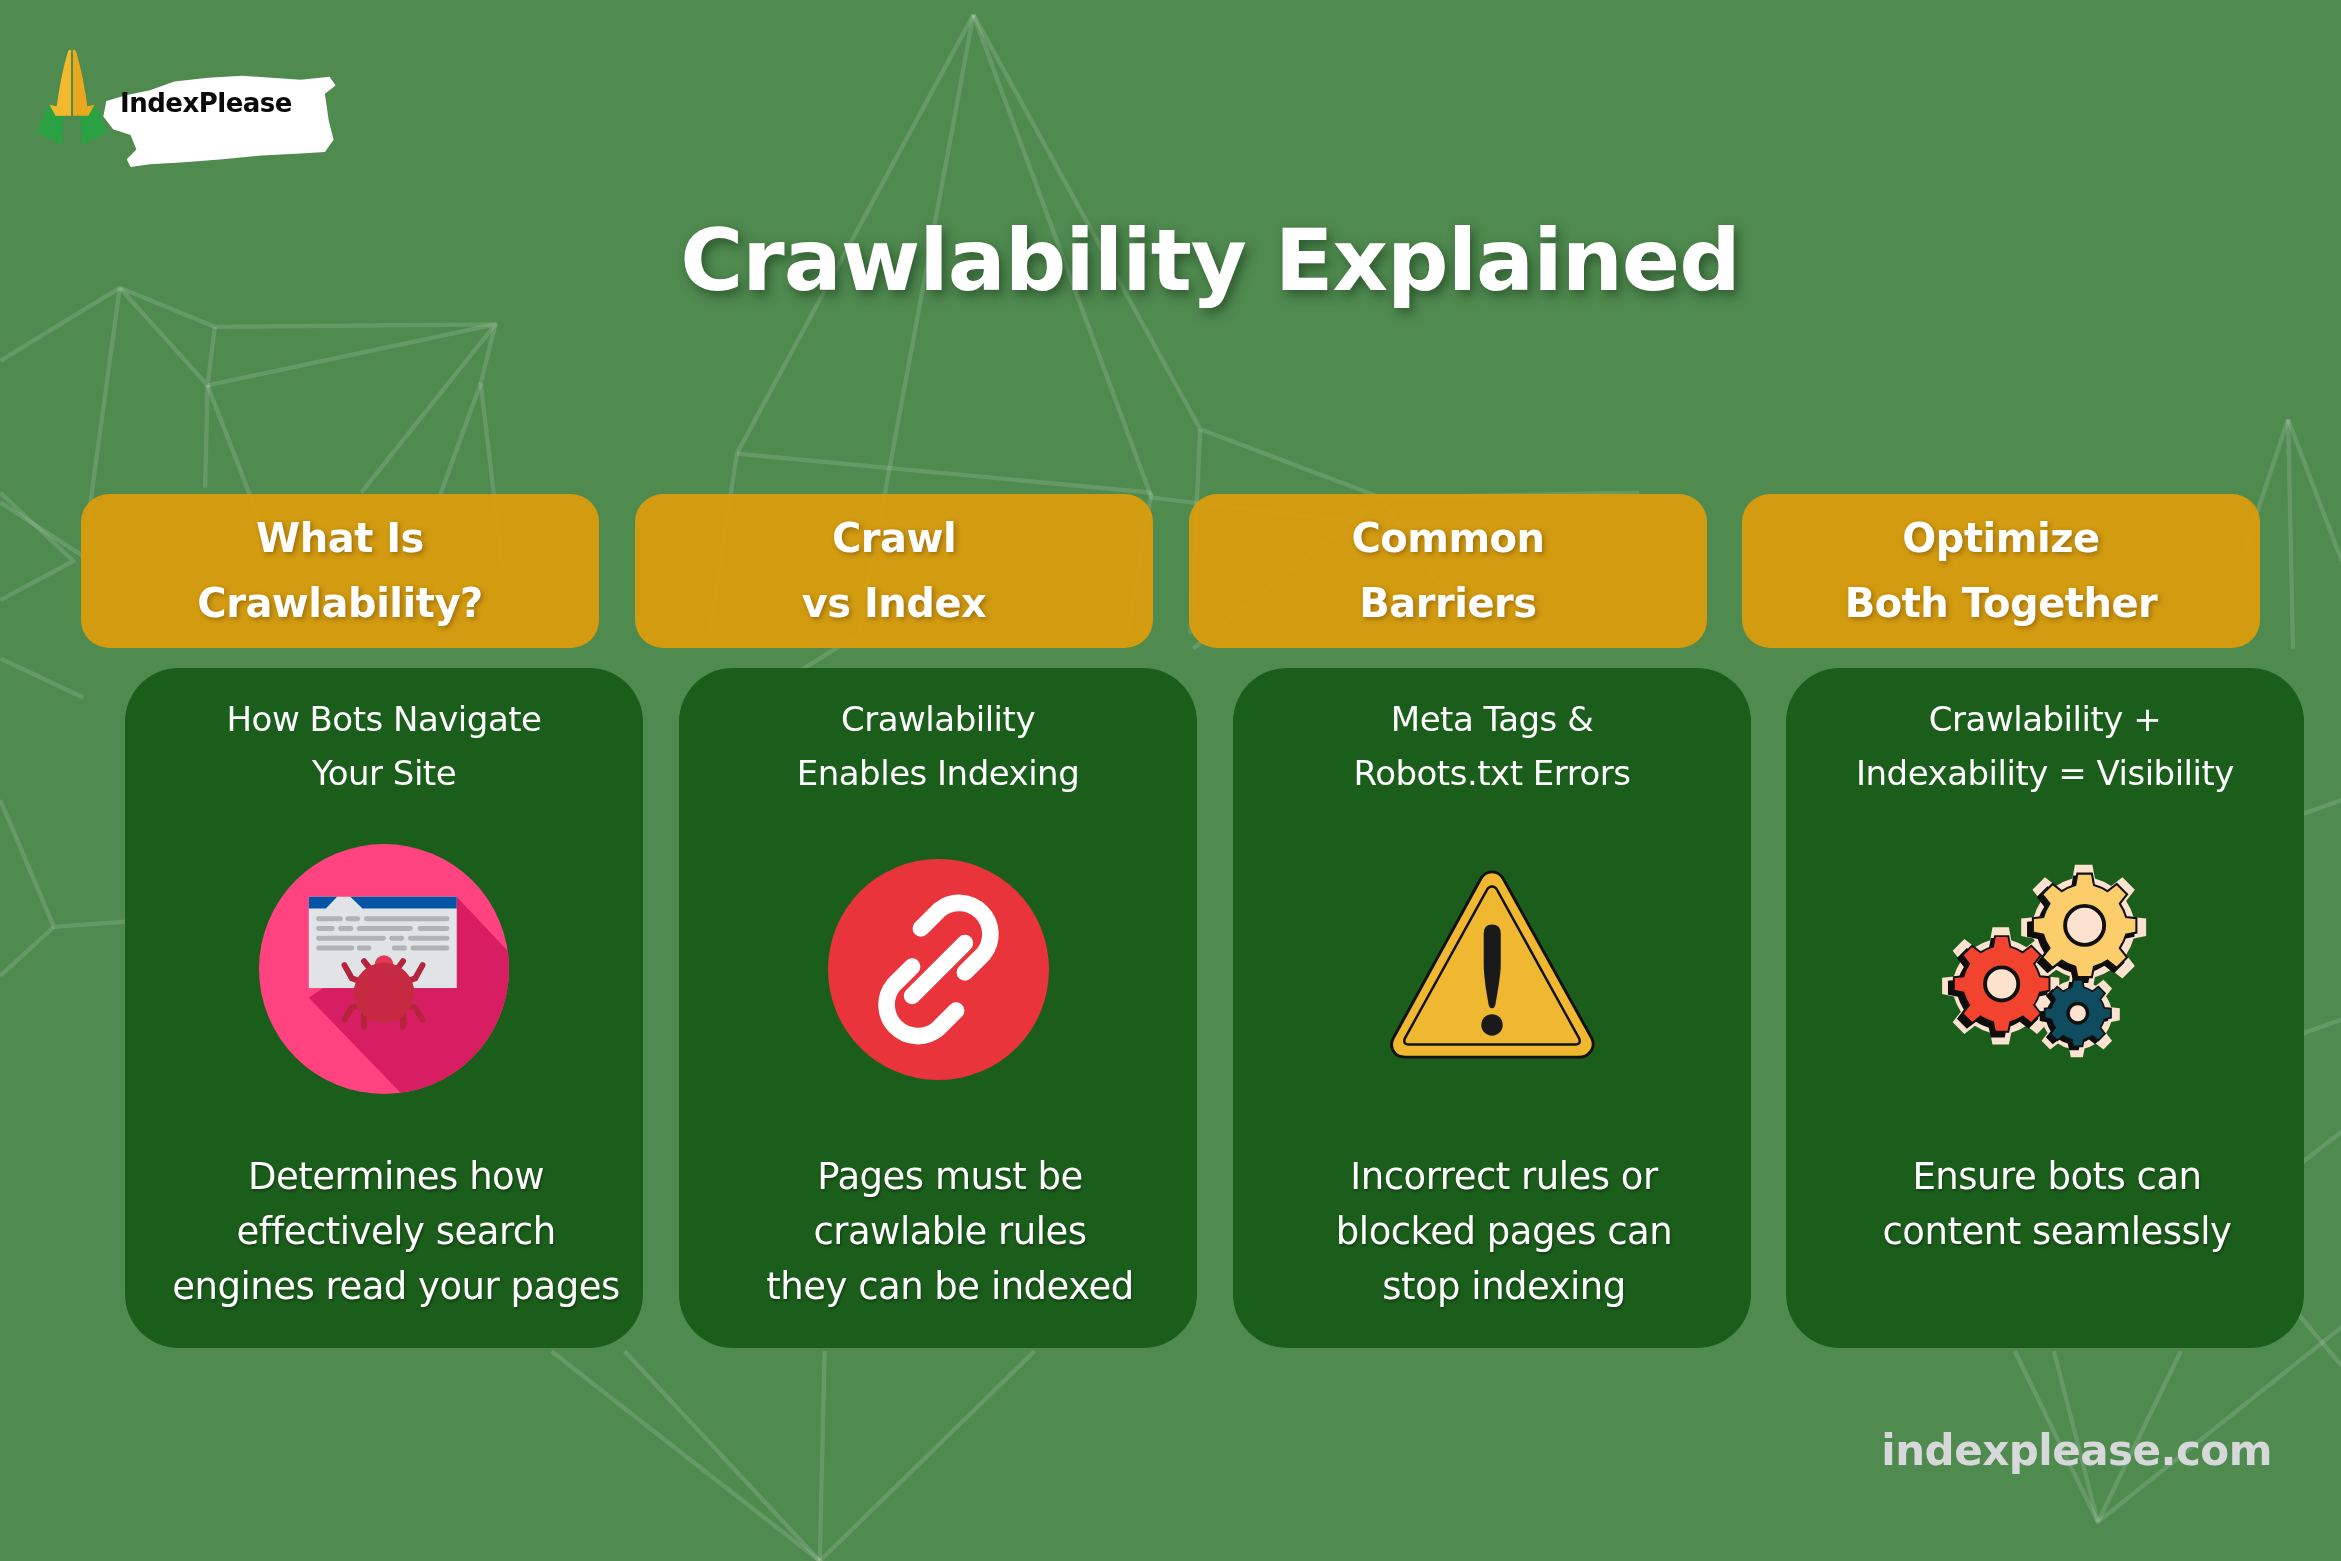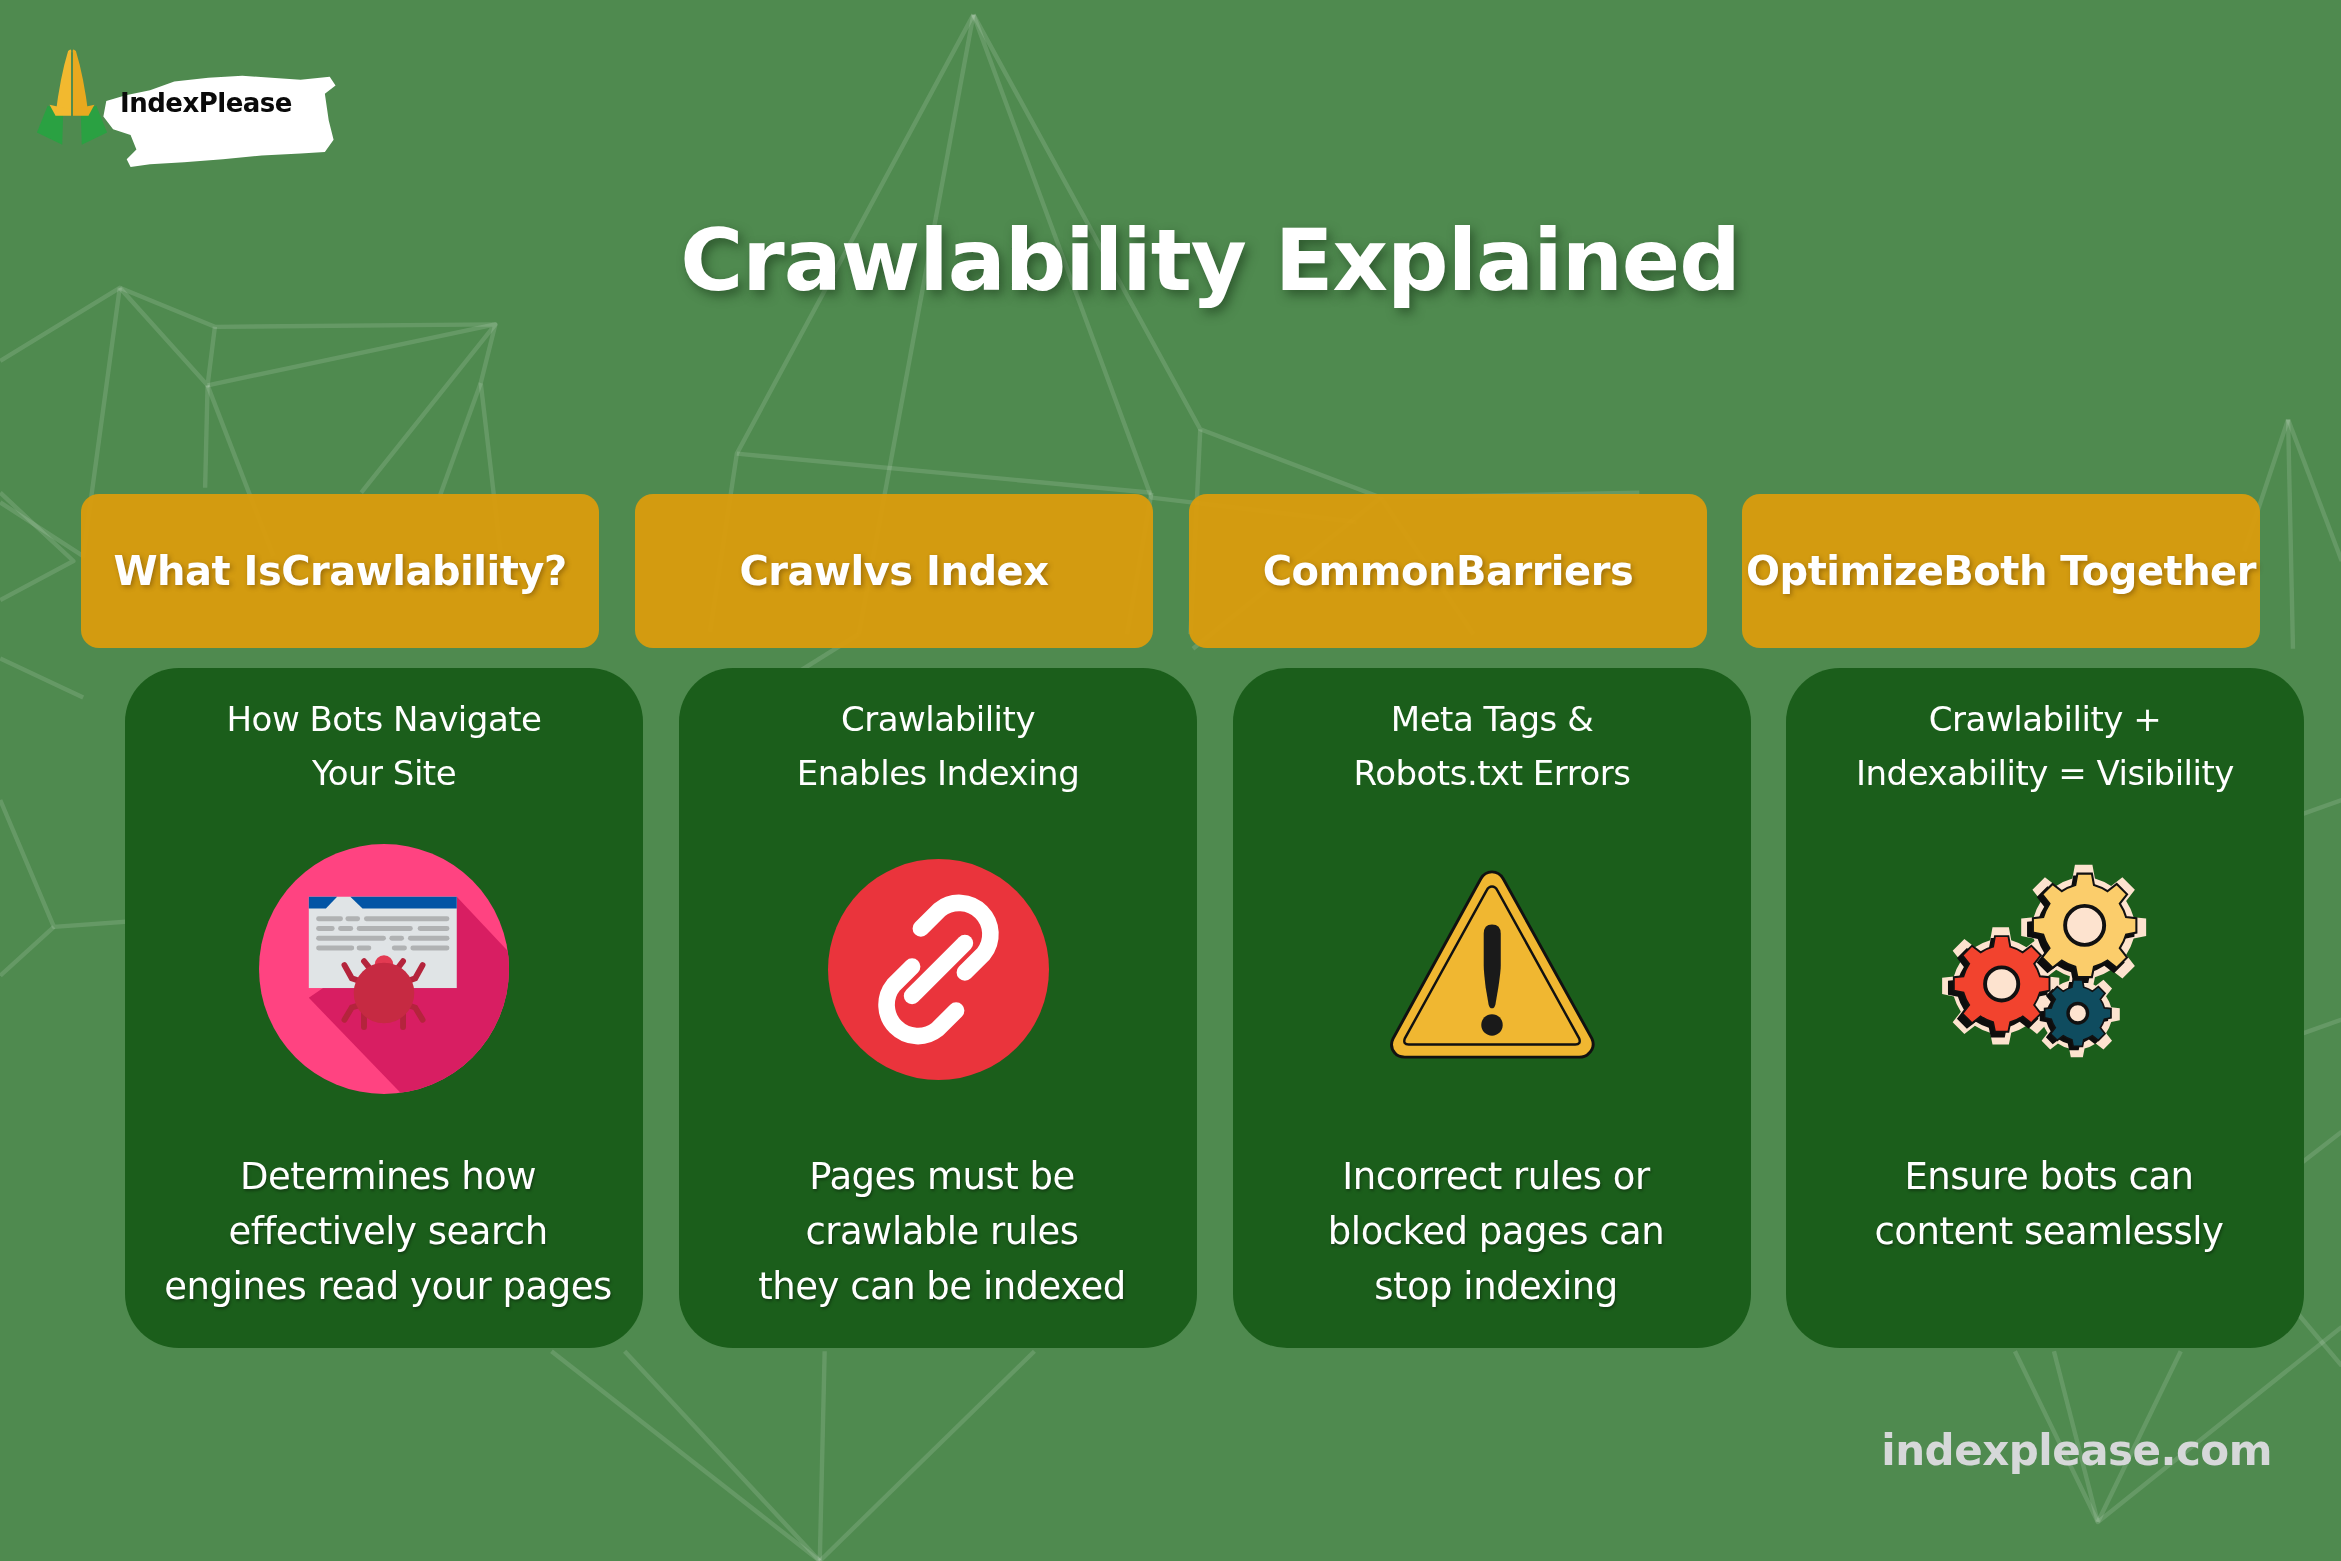--- a/index.html
+++ b/index.html
@@ -32,22 +32,22 @@
     letter-spacing: -1px;
     text-shadow: 3.9px 4.9px 10.7px rgba(20, 50, 20, 0.55);
     line-height: 1;
   }
 
   
   .card { position: absolute; top: 494px; width: 518px; }
   .card-header {
     position: absolute; left: 0; top: 0; width: 518px; height: 154px;
     background: rgba(216, 156, 14, 0.96);
-    border-radius: 18px;
-    display: flex; flex-direction: row; justify-content: center; align-items: center;
+    border-radius: 28px;
+    display: flex; flex-direction: column; justify-content: center; align-items: center;
     text-align: center;
   }
   .card-header .hline {
     display: block;
     font-family: "DejaVu Sans", "Liberation Sans", sans-serif;
     font-weight: bold; font-size: 40px; line-height: 65px; color: #ffffff;
     text-shadow: 2px 2.4px 4.9px rgba(90, 55, 0, 0.45);
     letter-spacing: -0.5px;
   }
   .card-body {
@@ -61,21 +61,21 @@
     text-align: center;
   }
   .sub-text .sline, .desc-text .dline {
     display: block;
     font-family: "DejaVu Sans", "Liberation Sans", sans-serif;
     font-weight: normal; font-size: 35px; color: #ffffff; letter-spacing: -0.5px;
     white-space: nowrap;
   }
   .sub-text .sline { line-height: 54px; font-size: 34px; }
   .desc-text {
-    position: absolute; left: 4px; top: 481px; width: 100%;
+    position: absolute; left: 12px; top: 481px; width: 100%;
     text-align: center;
   }
   .desc-text .dline { line-height: 55px; font-size: 37px; text-shadow: 1px 1.5px 2.9px rgba(0,0,0,0.35); }
   .icon-wrap { position: absolute; left: 0; top: 166px; width: 100%; height: 273px; }
   .icon-wrap svg { position: absolute; }
 
   .footer-url {
     position: absolute; right: 70px; top: 1430px;
     font-family: "DejaVu Sans", "Liberation Sans", sans-serif;
     font-weight: bold; font-size: 42px; color: #d6d8d9; letter-spacing: -0.5px;

